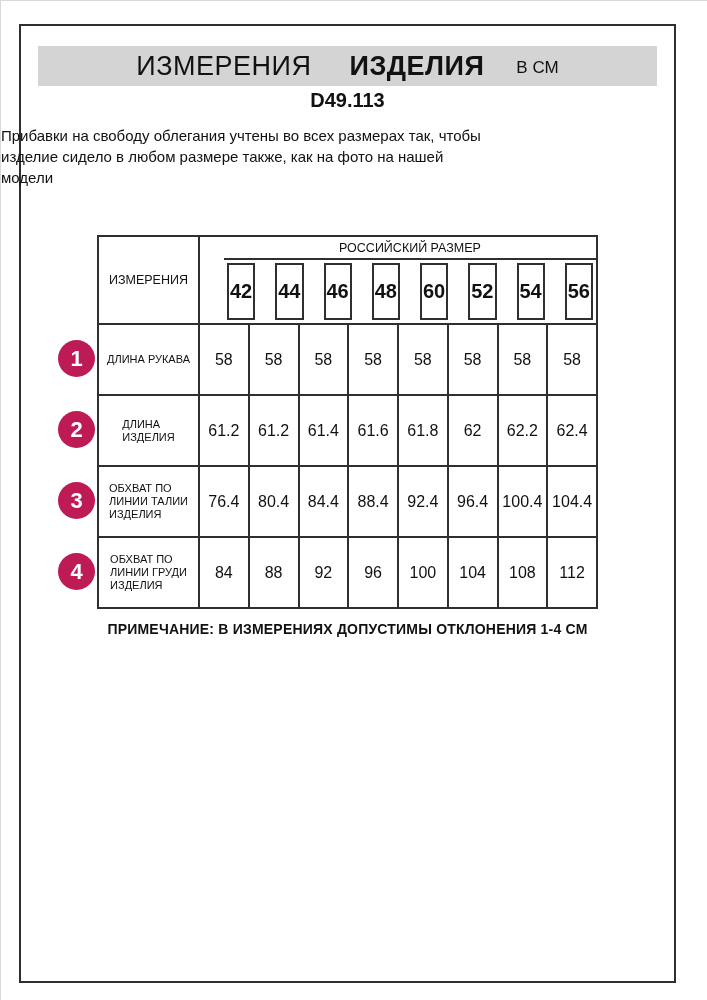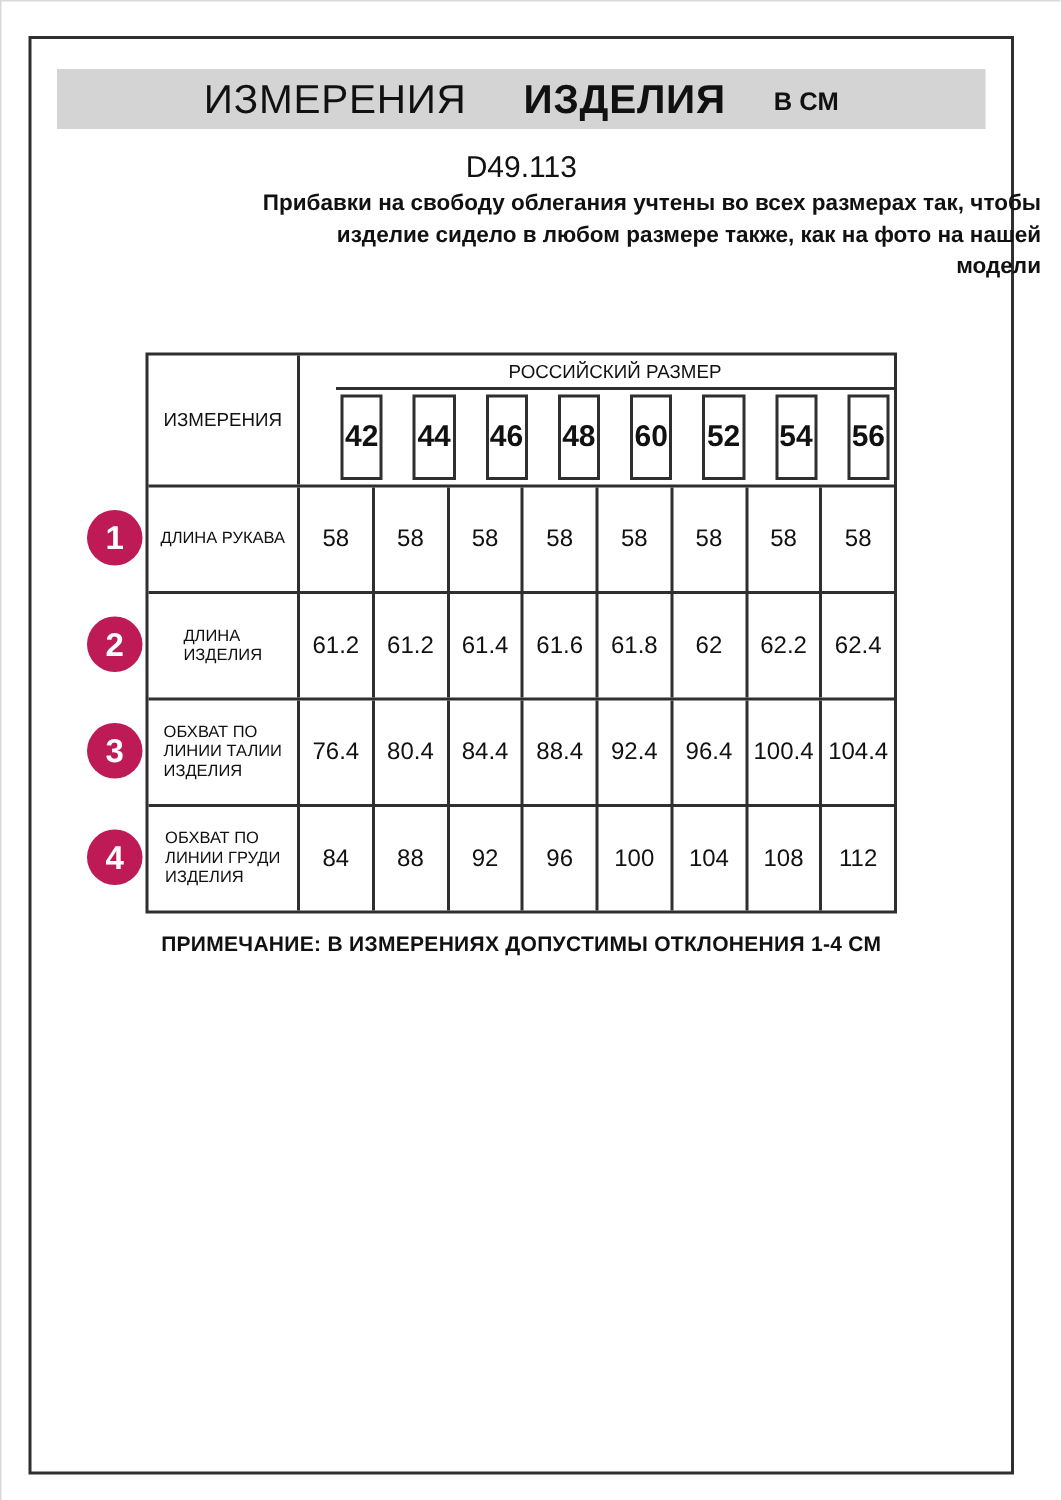--- a/index.html
+++ b/index.html
@@ -14,30 +14,29 @@
     position:absolute; left:18px; top:23px; width:657px; height:959px;
     border:2px solid var(--border,#2f2f2f); background:#fff;
   }
   .banner {
     position:absolute; left:37px; top:45px; width:619px; height:40px;
     background:var(--banner_bg,#d4d4d4);
     display:flex; align-items:baseline; justify-content:center;
   }
   .banner-w1 { font-size:27px; font-weight:400; letter-spacing:.5px; align-self:center; }
   .banner-w2 { font-size:27px; font-weight:700; letter-spacing:.5px; margin-left:38px; align-self:center; }
-  .banner-unit { font-size:17px; font-weight:700; margin-left:32px; align-self:center; padding-top:4px; }
+  .banner-unit { font-size:17px; font-weight:400; margin-left:32px; align-self:center; padding-top:4px; }
   .article {
-    position:absolute; left:0; top:100px; width:693px;
-    text-align:center; font-size:20px; font-weight:400;
+    position:absolute; left:0; top:88px; width:693px;
+    text-align:center; font-size:20px; font-weight:700;
   }
   .description {
     position:absolute; left:0; top:124px; width:693px;
-    text-align:right; font-size:15px; line-height:21px;
+    text-align:left; font-size:15px; line-height:21px;
     white-space:pre-line;
-    font-weight:bold;
   }
   .mtable {
     position:absolute; left:96px; top:234px; width:501px; height:374px;
     border:2px solid var(--border,#2f2f2f); background:#fff;
   }
   .thead { display:flex; height:86px; }
   .corner {
     width:101px; border-right:2px solid var(--border,#2f2f2f);
     display:flex; align-items:center; justify-content:center;
     font-size:12.5px;

